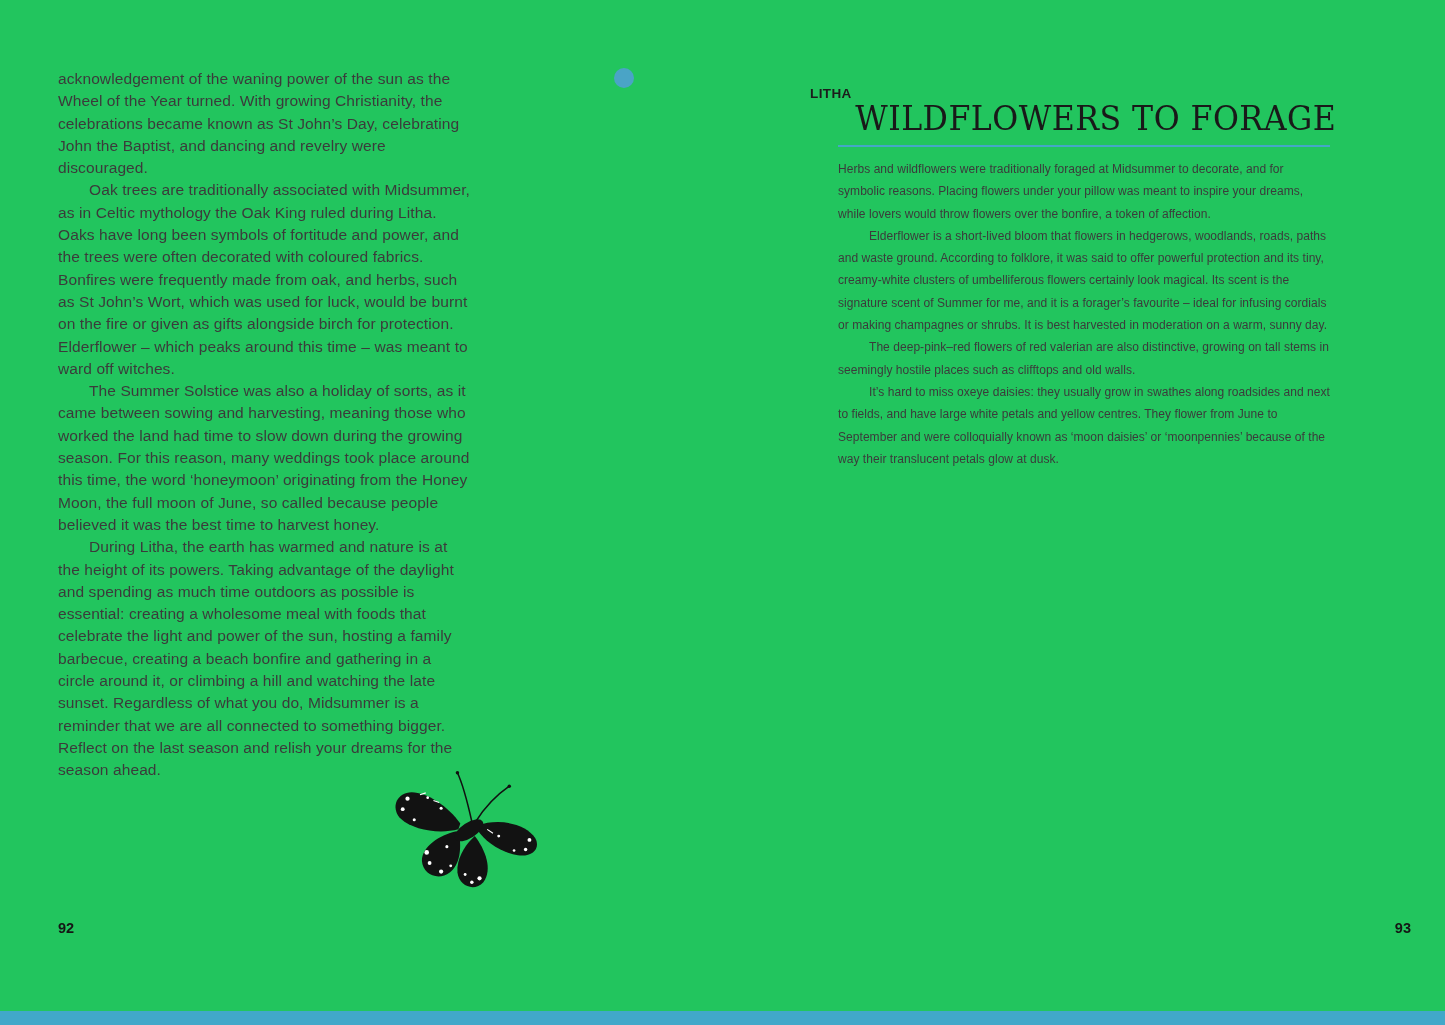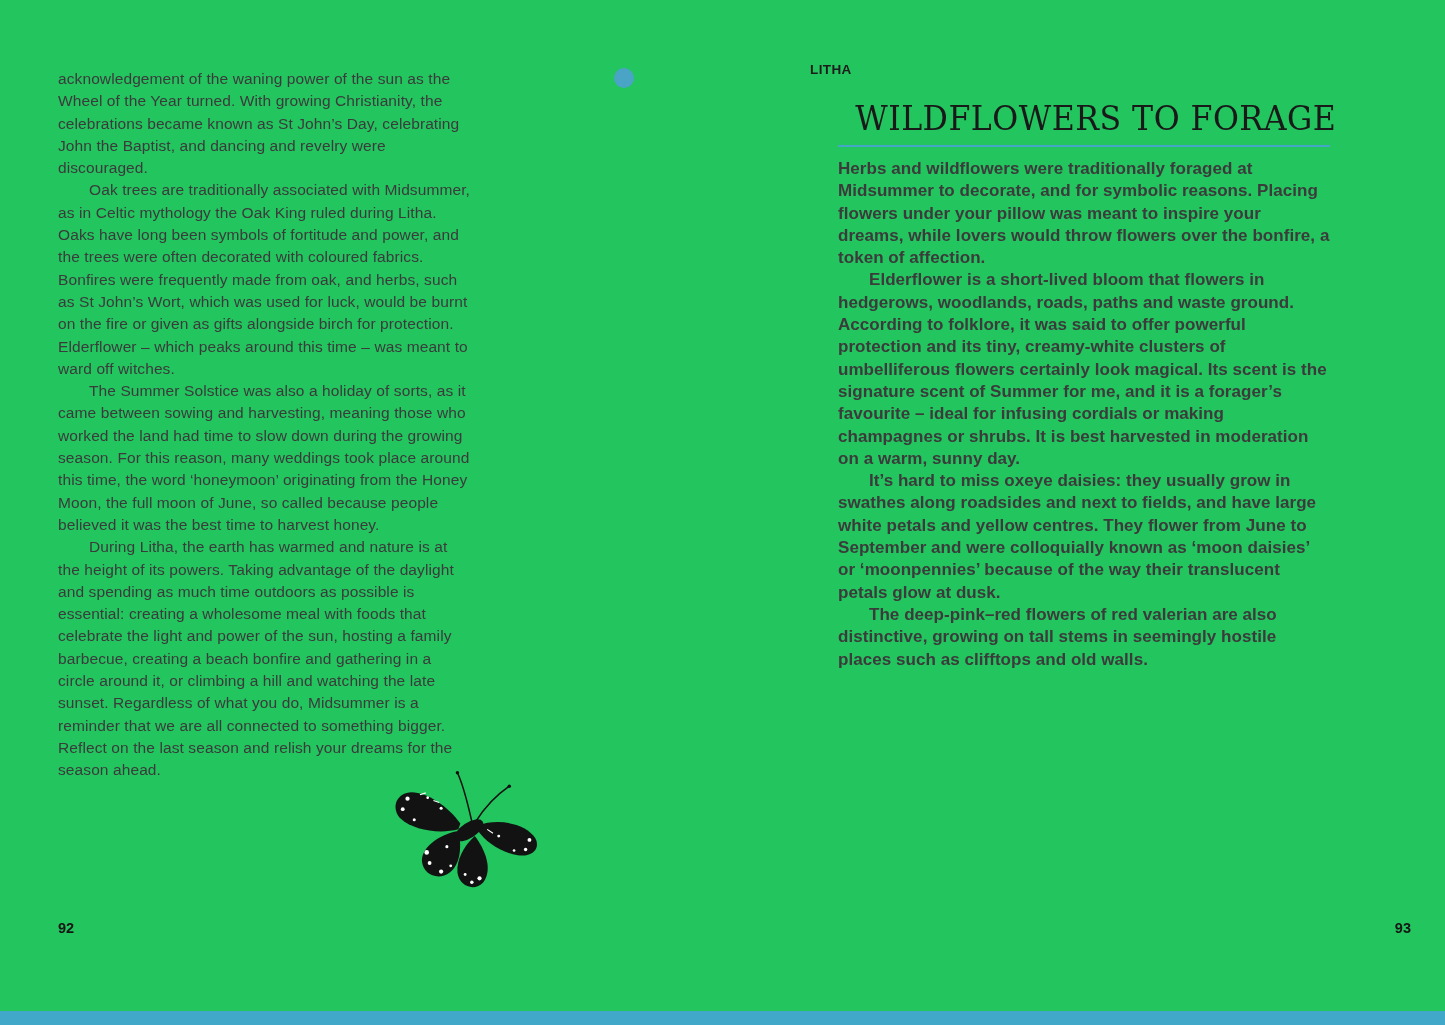--- a/index.html
+++ b/index.html
@@ -14,38 +14,38 @@
   }
   
   .left-text{
     position:absolute;left:58px;top:68px;width:412px;
     font-size:15.5px;line-height:22.3px;letter-spacing:0.1px;
   }
   .left-text p, .right-text p{margin:0;}
   p.indent{text-indent:31px;}
   
   .kicker{
-    position:absolute;left:810px;top:62px;
+    position:absolute;left:810px;top:86px;
     font-size:13.5px;font-weight:bold;color:#1c1c1c;letter-spacing:0.4px;
   }
   .title{
     position:absolute;left:838px;top:98px;width:492px;
     text-align:center;white-space:nowrap;
     font-family:"DejaVu Serif","Liberation Serif",serif;
     font-weight:400;font-size:34px;color:#191919;
     transform:scaleX(0.93);transform-origin:50% 50%;
     letter-spacing:0.5px;
   }
   .rule{
     position:absolute;left:838px;top:145px;width:492px;height:2px;
     background:#45a7c7;
   }
   .right-text{
     position:absolute;left:838px;top:158px;width:492px;
-    font-size:17px;line-height:22.3px;letter-spacing:0.05px;font-weight:bold;
+    font-size:12px;line-height:22.3px;letter-spacing:0.05px;
   }
   .dot{
     position:absolute;left:614px;top:68px;width:20px;height:20px;
     border-radius:50%;background:#4aa4c6;
   }
   .pagenum{
     position:absolute;top:920px;
     font-size:14.5px;font-weight:bold;color:#151515;text-align:right;
   }
   .pagenum.left{left:58px;}
@@ -72,22 +72,22 @@
 
   <div class="dot"></div>
 
   <div class="kicker">LITHA</div>
   <div class="title">WILDFLOWERS TO FORAGE</div>
   <div class="rule"></div>
 
   <div class="right-text">
     <p>Herbs and wildflowers were traditionally foraged at Midsummer to decorate, and for symbolic reasons. Placing flowers under your pillow was meant to inspire your dreams, while lovers would throw flowers over the bonfire, a token of affection.</p>
     <p class="indent">Elderflower is a short-lived bloom that flowers in hedgerows, woodlands, roads, paths and waste ground. According to folklore, it was said to offer powerful protection and its tiny, creamy-white clusters of umbelliferous flowers certainly look magical. Its scent is the signature scent of Summer for me, and it is a forager’s favourite – ideal for infusing cordials or making champagnes or shrubs. It is best harvested in moderation on a warm, sunny day.</p>
+    <p class="indent">The deep-pink–red flowers of red valerian are also distinctive, growing on tall stems in seemingly hostile places such as clifftops and old walls.</p>
     <p class="indent">It’s hard to miss oxeye daisies: they usually grow in swathes along roadsides and next to fields, and have large white petals and yellow centres. They flower from June to September and were colloquially known as ‘moon daisies’ or ‘moonpennies’ because of the way their translucent petals glow at dusk.</p>
-    <p class="indent">The deep-pink–red flowers of red valerian are also distinctive, growing on tall stems in seemingly hostile places such as clifftops and old walls.</p>
   </div>
 
   <svg class="butterfly" viewBox="0 0 160 150" xmlns="http://www.w3.org/2000/svg" aria-hidden="true">
 
     <path d="M84,58 C80,40 76,22 69,7" stroke="#111" stroke-width="1.6" fill="none"></path>
     <circle cx="69" cy="7" r="1.8" fill="#111"></circle>
     <path d="M88,58 C98,42 110,30 123,21" stroke="#111" stroke-width="1.6" fill="none"></path>
     <circle cx="123" cy="21" r="1.8" fill="#111"></circle>
 
     <path d="M72,60 C58,40 32,24 16,28 C3,32 1,46 10,55 C23,67 50,71 70,66 Z" fill="#121212"></path>

